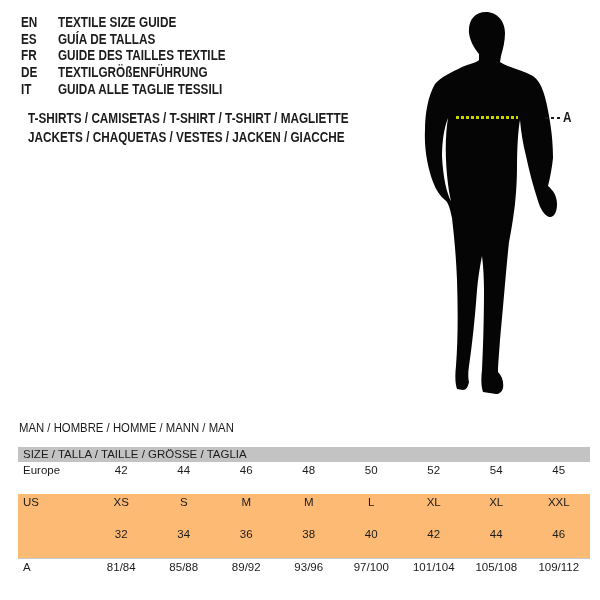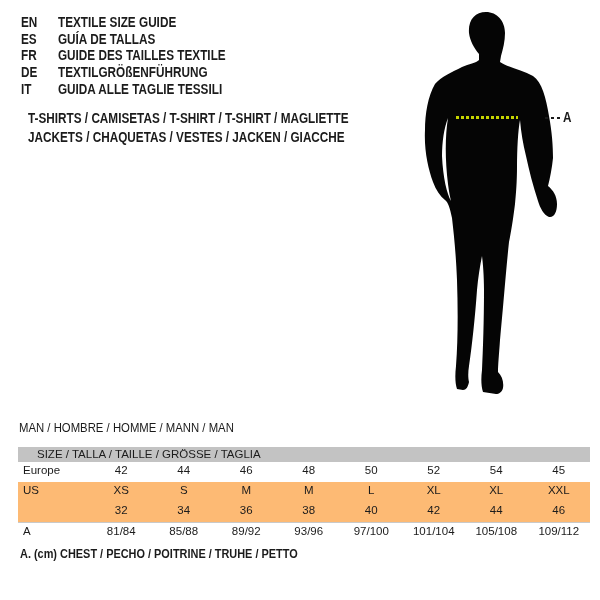--- a/index.html
+++ b/index.html
@@ -30,25 +30,25 @@
   }
   .measure-label{position:absolute;left:563px;top:109px;font-weight:bold;font-size:14px;}
 
   
   .section-title{position:absolute;left:19px;top:420px;font-weight:normal;font-size:13.5px;}
 
   
   .size-table{position:absolute;left:18px;top:447px;width:572px;font-size:11.5px;}
   .table-header{
     height:15px;line-height:15px;background:#c3c3c3;color:#1c1c1c;
-    padding-left:19px;box-sizing:border-box;
+    padding-left:5px;box-sizing:border-box;
   }
   .t-row{
     display:grid;grid-template-columns:72px repeat(8,1fr);
-    height:20px;line-height:16px;box-sizing:border-box;
+    height:32px;line-height:16px;box-sizing:border-box;
   }
   .t-row.shaded{background:#fdba74;}
   .t-row:last-child{border-top:1px solid #c9c9c9;}
   .t-row .lab{text-align:left;padding-left:5px;}
   .t-row .val{text-align:center;}
 
   
   .footnote{position:absolute;left:20px;top:546px;font-weight:bold;font-size:13px;}
 </style>
 </head>
@@ -185,15 +185,14 @@
           <span class="val">89/92</span>
           <span class="val">93/96</span>
           <span class="val">97/100</span>
           <span class="val">101/104</span>
           <span class="val">105/108</span>
           <span class="val">109/112</span>
         </div>
       </div>
   </div>
 
-  <div class="footnote"><span class="cond">A. (cm) CHEST / PECHO / POITRINE / TRUHE / PETTO</span></div>
 
 </div>
 
 </body></html>

